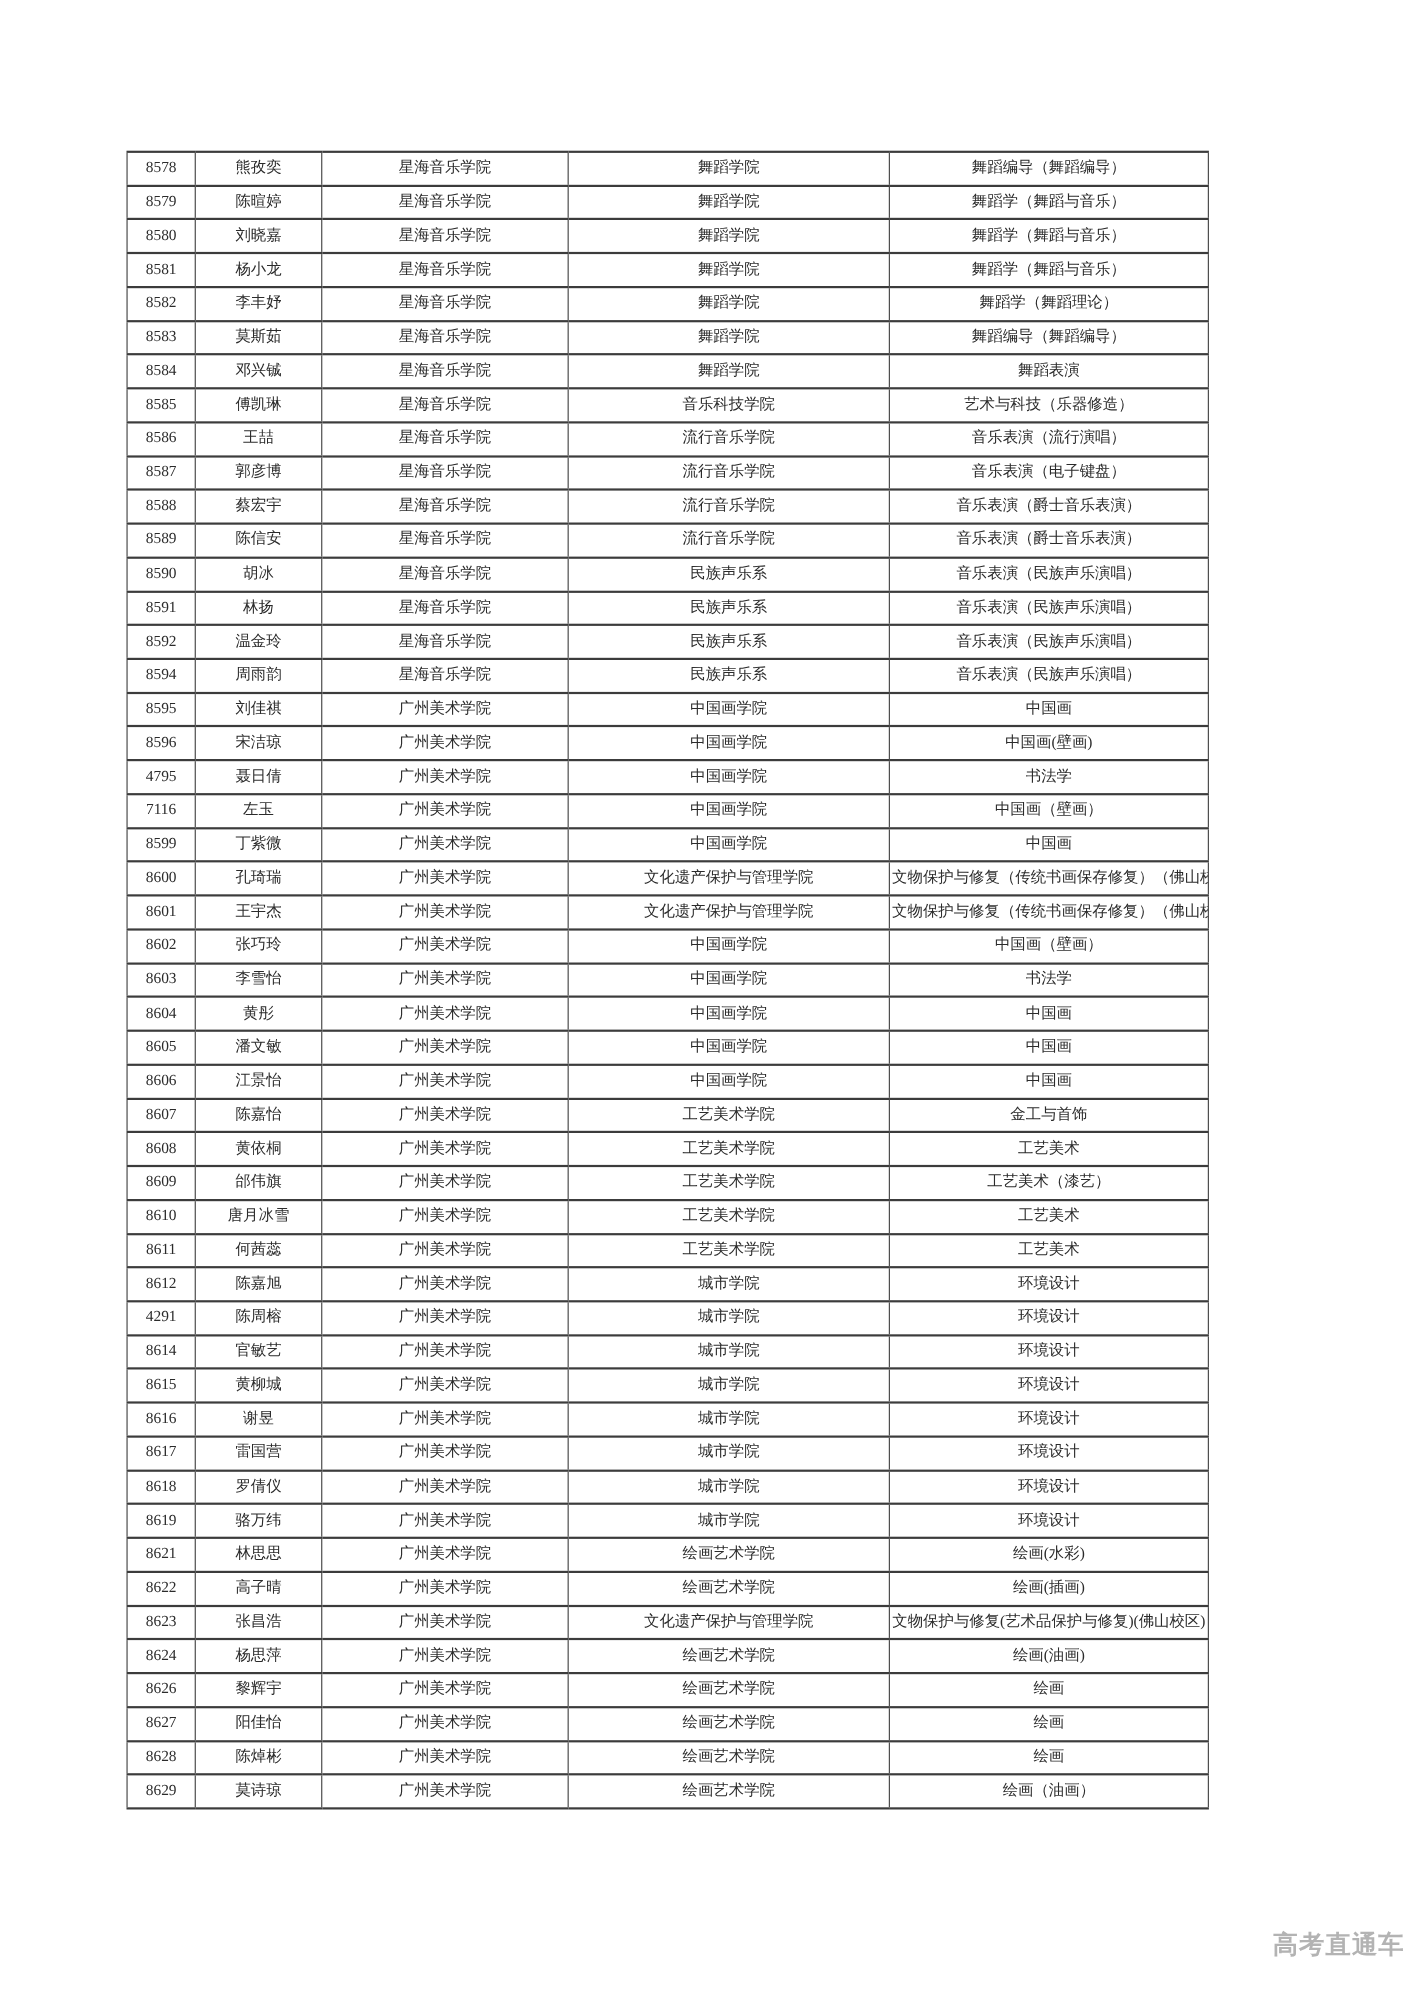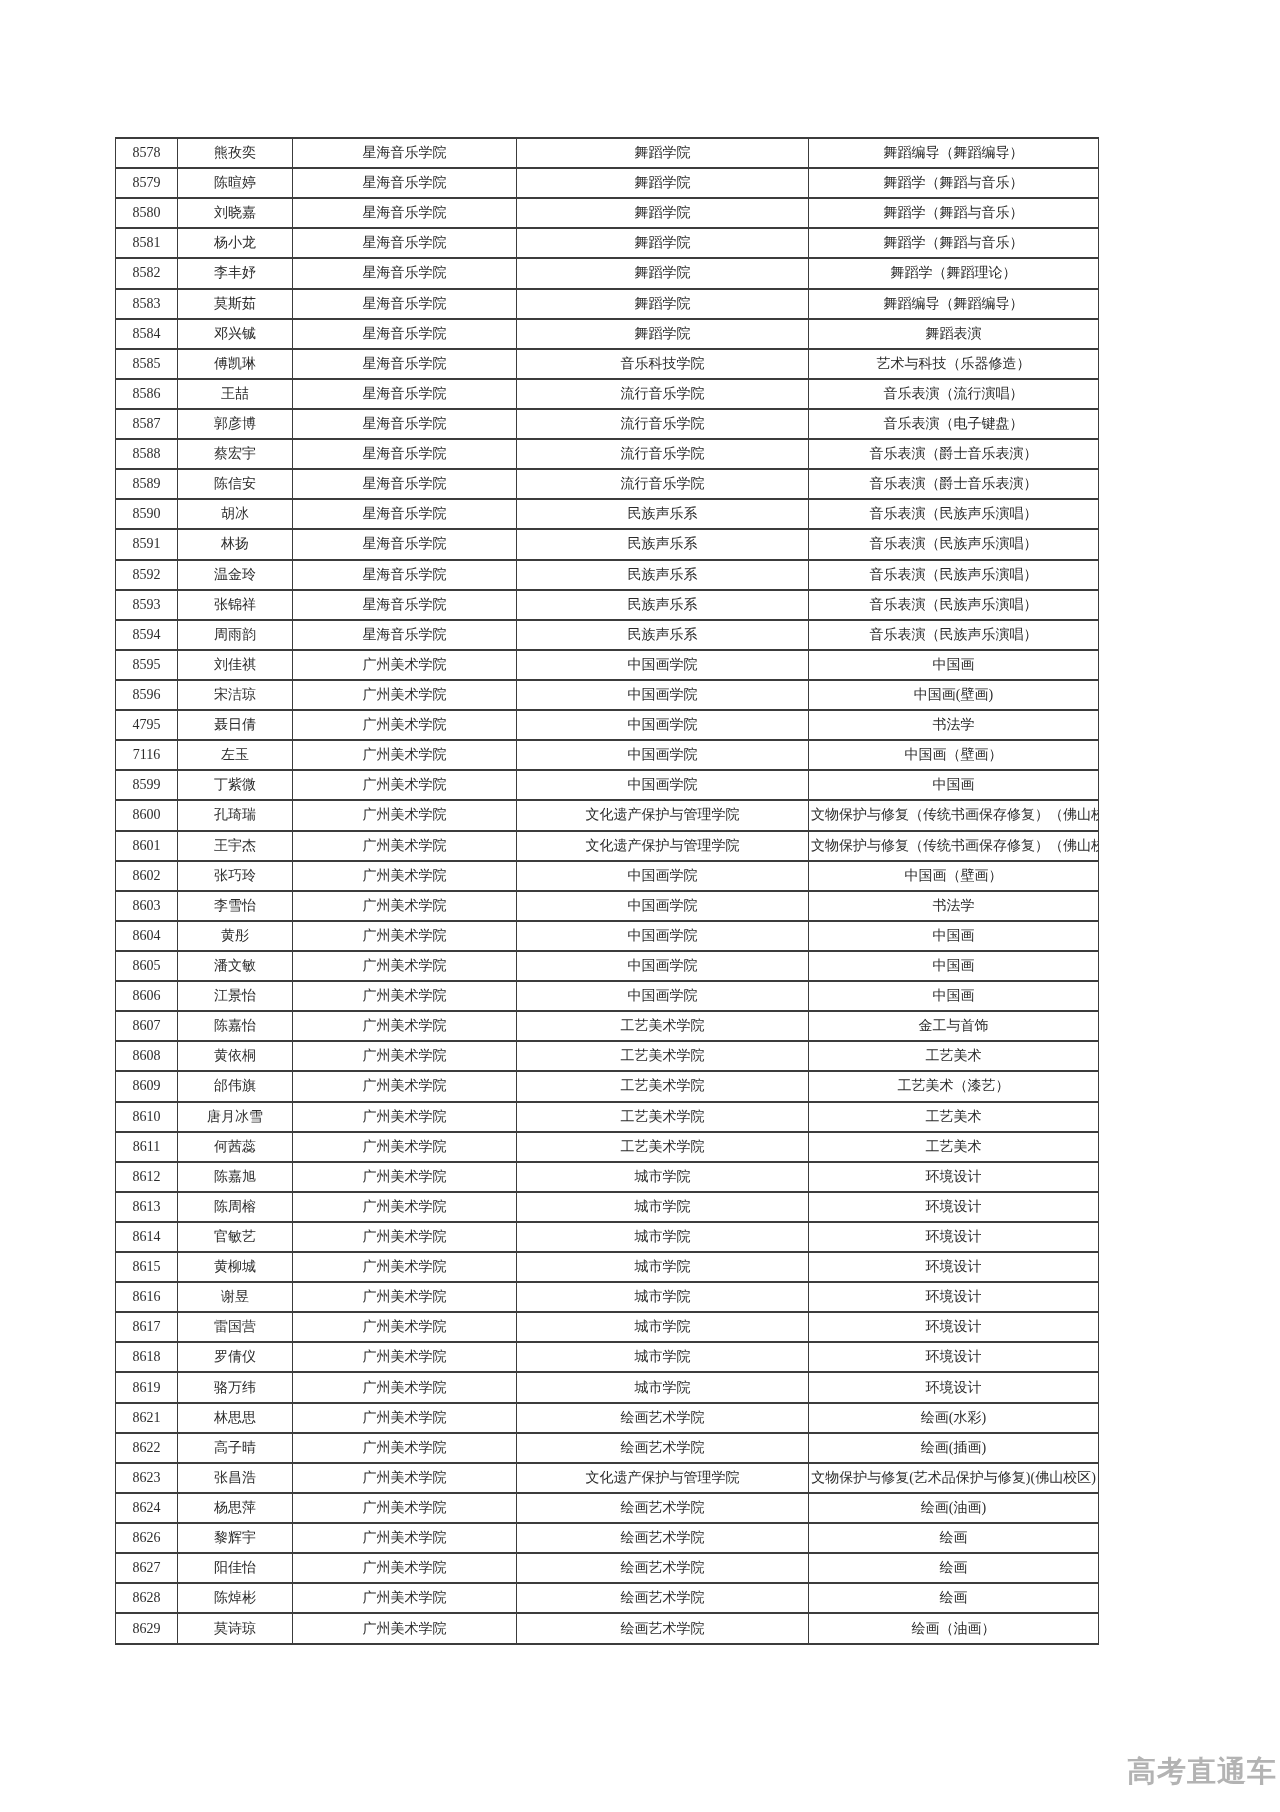--- a/index.html
+++ b/index.html
@@ -36,21 +36,21 @@
     color: #2b2b2b;
     padding: 0 2px;
     overflow: hidden;
     white-space: nowrap;
     line-height: 1;
   }
   .watermark {
     position: absolute;
     right: 22px;
     top: 1752px;
-    font-size: 29px;
+    font-size: 23px;
     letter-spacing: 1px;
     color: #b3b3b3;
     font-family: "Liberation Sans", "DejaVu Sans", sans-serif;
     font-weight: 600;
   }
 </style>
 </head>
 <body>
 
 <div class="page">
@@ -163,34 +163,27 @@
           <td>音乐表演（民族声乐演唱）</td>
         </tr>
         <tr>
           <td>8592</td>
           <td>温金玲</td>
           <td>星海音乐学院</td>
           <td>民族声乐系</td>
           <td>音乐表演（民族声乐演唱）</td>
         </tr>
         <tr>
-          <td>8593</td>
-          <td>张锦祥</td>
+          <td>8594</td>
+          <td>周雨韵</td>
           <td>星海音乐学院</td>
           <td>民族声乐系</td>
           <td>音乐表演（民族声乐演唱）</td>
         </tr>
         <tr>
-          <td>8594</td>
-          <td>周雨韵</td>
-          <td>星海音乐学院</td>
-          <td>民族声乐系</td>
-          <td>音乐表演（民族声乐演唱）</td>
-        </tr>
-        <tr>
           <td>8595</td>
           <td>刘佳祺</td>
           <td>广州美术学院</td>
           <td>中国画学院</td>
           <td>中国画</td>
         </tr>
         <tr>
           <td>8596</td>
           <td>宋洁琼</td>
           <td>广州美术学院</td>
@@ -303,21 +296,21 @@
           <td>工艺美术</td>
         </tr>
         <tr>
           <td>8612</td>
           <td>陈嘉旭</td>
           <td>广州美术学院</td>
           <td>城市学院</td>
           <td>环境设计</td>
         </tr>
         <tr>
-          <td>8613</td>
+          <td>4291</td>
           <td>陈周榕</td>
           <td>广州美术学院</td>
           <td>城市学院</td>
           <td>环境设计</td>
         </tr>
         <tr>
           <td>8614</td>
           <td>官敏艺</td>
           <td>广州美术学院</td>
           <td>城市学院</td>

